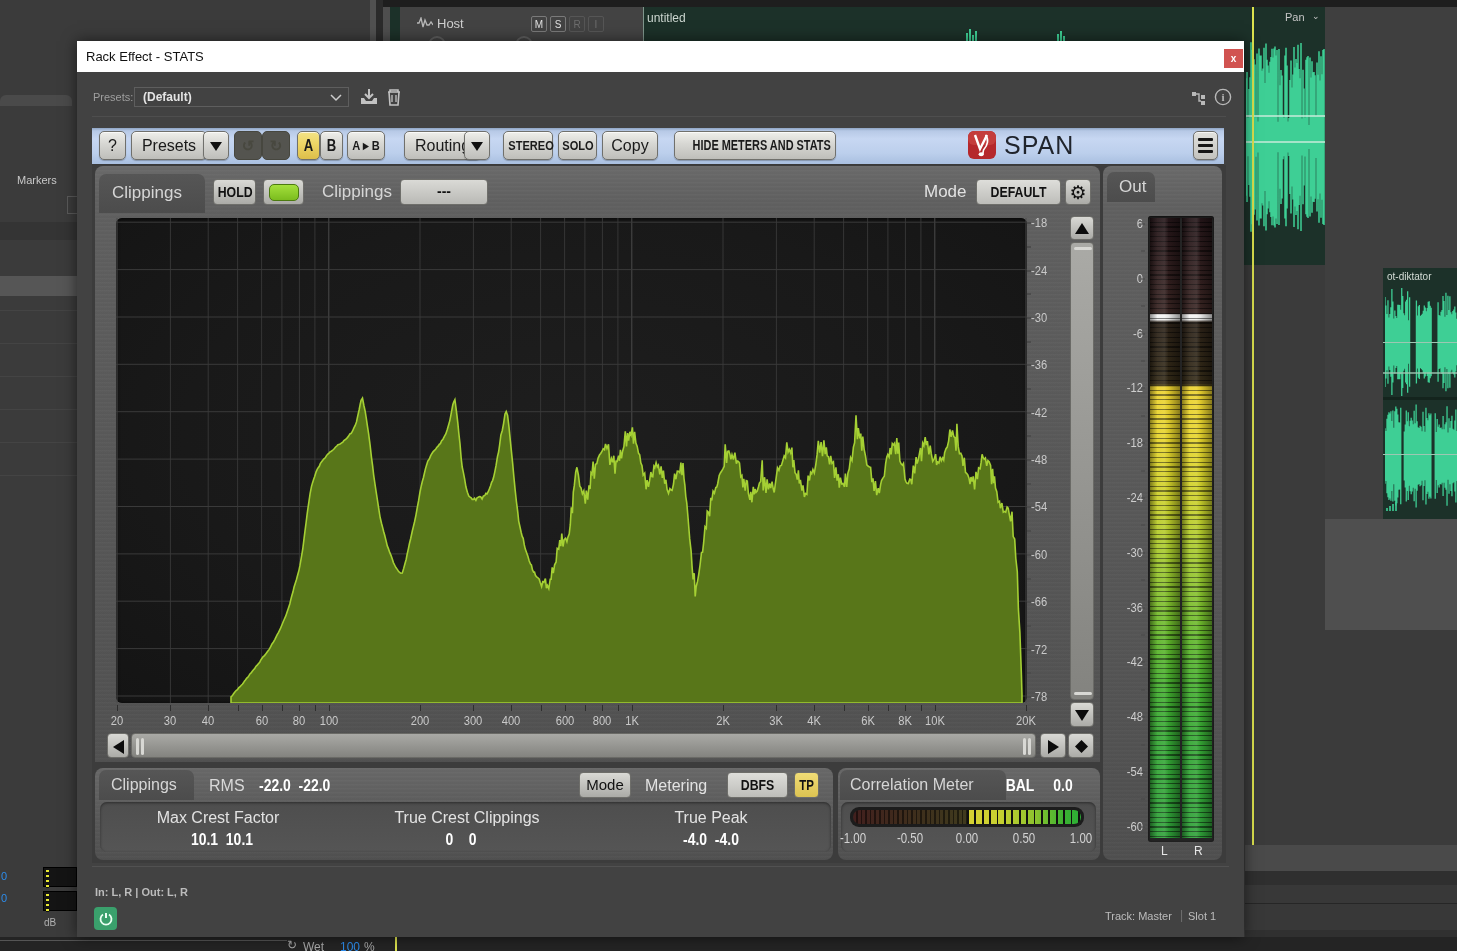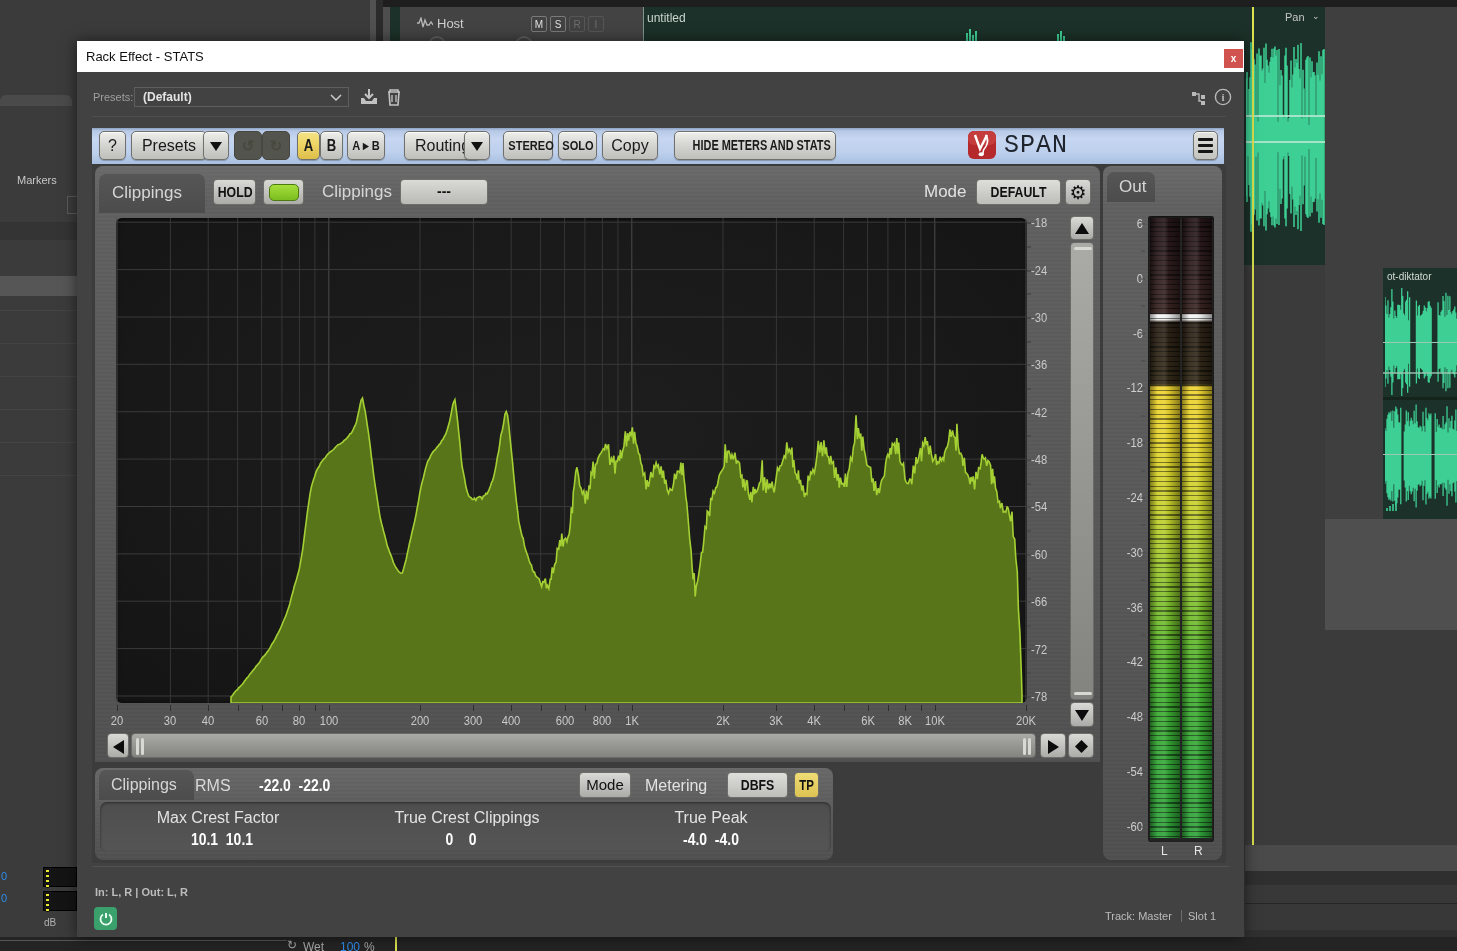--- a/index.html
+++ b/index.html
@@ -222,21 +222,21 @@
         <span class="lbl condc" style="font-weight:bold;font-size:14px;transform:scaleX(.78)">HIDE METERS AND STATS</span>
       </div>
 
     <svg style="position:absolute;left:876px;top:3px" width="28" height="28" viewBox="0 0 28 28">
       <rect x="0" y="0" width="28" height="28" rx="6" fill="#b5282c"></rect>
       <rect x="0" y="0" width="28" height="14" rx="6" fill="#c43d3c"></rect>
       <path d="M7,4 L12,18 L19,4" stroke="#fff" stroke-width="2.4" fill="none"></path>
       <path d="M17.5,4 C21,8 20,14 15.5,19 L14.8,23" stroke="#fff" stroke-width="1.6" fill="none"></path>
       <ellipse cx="13.2" cy="23.2" rx="2.6" ry="2" fill="#fff"></ellipse>
     </svg>
-    <span style="position:absolute;left:912px;top:3px;font-family:Liberation Mono, monospace;font-size:25px;color:#20242c;letter-spacing:1px">SPAN</span>
+    <span style="position:absolute;left:912px;top:3px;font-family:Liberation Sans, sans-serif;font-size:25px;color:#20242c;letter-spacing:1px">SPAN</span>
     <div class="tbtn" style="left:1101px;width:25px;background:linear-gradient(180deg,#e2e2de,#c2c2be)">
       <div style="margin:6px auto 0;width:15px;height:3px;background:#161616;border-radius:1px"></div>
       <div style="margin:3px auto 0;width:15px;height:3px;background:#161616;border-radius:1px"></div>
       <div style="margin:3px auto 0;width:15px;height:3px;background:#161616;border-radius:1px"></div>
     </div>
   </div>
   <div class="abs" style="left:15px;top:124px;width:1134px;height:698px;background:#3c3c3c"></div>
 
   <div id="specpanel">
     <div class="tab" style="left:4px;top:8px;width:106px;height:39px">
@@ -408,41 +408,59 @@
         </svg></div>
     <div class="sbtn" style="left:973px;top:567px;width:26px;height:25px"><svg width="13" height="13" viewBox="0 0 13 13" style="margin-top:6px">
           <path d="M6.5,0 L13,6.5 L6.5,13 L0,6.5z" fill="#0c0c0c"></path>
         </svg></div>
   </div>
 
   <div id="statpanel">
     <div class="tab" style="left:4px;top:2px;width:95px;height:30px">
         <span style="position:absolute;left:12px;top:6px;font-size:16px">Clippings</span>
       </div>
-    <span style="position:absolute;left:100px;top:9px;font-size:16px;color:#d9d9d9">RMS</span>
+    <span style="position:absolute;left:114px;top:9px;font-size:16px;color:#d9d9d9">RMS</span>
     <span class="bnum cond" style="position:absolute;left:164px;top:8px;font-size:17px">-22.0&nbsp; -22.0</span>
     <div class="sbtn" style="left:484px;top:4px;width:52px;height:26px">
         <span style="display:block;line-height:24px;font-size:15px;color:#111">Mode</span>
       </div>
     <span style="position:absolute;left:550px;top:9px;font-size:16px;color:#e2e2e2">Metering</span>
     <div class="sbtn" style="left:632px;top:4px;width:61px;height:26px;background:linear-gradient(180deg,#dedeDA,#bdbdb9)">
         <span class="condc" style="display:block;line-height:24px;font-weight:bold;font-size:15px;color:#111">DBFS</span>
       </div>
     <div class="sbtn" style="left:699px;top:4px;width:25px;height:26px;background:linear-gradient(180deg,#f0dc76,#dcc352)">
         <span class="condc" style="display:block;line-height:24px;font-weight:bold;font-size:14px;color:#111">TP</span>
       </div>
     <div class="recess" style="left:5px;top:34px;width:731px;height:50px"></div>
     <div class="wlab" style="position:absolute;left:23px;top:41px;width:200px;text-align:center;font-size:16px">Max Crest Factor</div>
     <div class="bnum condc" style="position:absolute;left:27px;top:62px;width:200px;text-align:center;font-size:17px">10.1&nbsp; 10.1</div>
     <div class="wlab" style="position:absolute;left:272px;top:41px;width:200px;text-align:center;font-size:16px">True Crest Clippings</div>
     <div class="bnum condc" style="position:absolute;left:266px;top:62px;width:200px;text-align:center;font-size:17px">0&nbsp;&nbsp;&nbsp; 0</div>
     <div class="wlab" style="position:absolute;left:516px;top:41px;width:200px;text-align:center;font-size:16px">True Peak</div>
     <div class="bnum condc" style="position:absolute;left:516px;top:62px;width:200px;text-align:center;font-size:17px">-4.0&nbsp; -4.0</div>
   </div>
 
+  <div id="corrpanel">
+    <div class="tab" style="left:2px;top:2px;width:166px;height:30px">
+        <span style="position:absolute;left:10px;top:6px;font-size:16px">Correlation Meter</span>
+      </div>
+    <span class="bnum condc" style="position:absolute;left:162px;top:8px;width:40px;text-align:center;font-size:17px">BAL</span>
+    <span class="bnum condc" style="position:absolute;left:205px;top:8px;width:40px;text-align:center;font-size:17px">0.0</span>
+    <div class="recess" style="left:3px;top:34px;width:255px;height:50px"></div>
+    <div style="position:absolute;left:12px;top:39px;width:234px;height:20px;background:#1c1c1c;border-radius:9px">
+      <div style="position:absolute;left:3px;top:3px;width:114px;height:14px;border-radius:7px 0 0 7px;background:linear-gradient(90deg,#42201e,#3e301c 60%,#403a1e 100%)"></div>
+      <div style="position:absolute;left:3px;top:3px;width:114px;height:14px;border-radius:7px 0 0 7px;background:repeating-linear-gradient(90deg,rgba(0,0,0,0) 0 3px,rgba(0,0,0,.5) 3px 4.6px)"></div>
+      <div style="position:absolute;left:117px;top:3px;width:114px;height:14px;border-radius:0 7px 7px 0;background:repeating-linear-gradient(90deg,#101010 0 1.8px,rgba(0,0,0,0) 1.8px 7.4px),linear-gradient(90deg,#d8d233 0,#c6cf30 30%,#8cc22e 60%,#3bb232 85%,#2bae36 100%)"></div>
+    </div>
+    <div class="condc" style="position:absolute;left:-5px;top:62px;width:40px;text-align:center;font-size:14px;color:#d2d2d2">-1.00</div>
+    <div class="condc" style="position:absolute;left:52px;top:62px;width:40px;text-align:center;font-size:14px;color:#d2d2d2">-0.50</div>
+    <div class="condc" style="position:absolute;left:109px;top:62px;width:40px;text-align:center;font-size:14px;color:#d2d2d2">0.00</div>
+    <div class="condc" style="position:absolute;left:166px;top:62px;width:40px;text-align:center;font-size:14px;color:#d2d2d2">0.50</div>
+    <div class="condc" style="position:absolute;left:223px;top:62px;width:40px;text-align:center;font-size:14px;color:#d2d2d2">1.00</div>
+  </div>
 
   <div id="outpanel">
     <div class="tab" style="left:4px;top:6px;width:48px;height:30px">
         <span style="position:absolute;left:12px;top:5px;font-size:17px">Out</span>
       </div>
     <div class="olab" style="top:50px">6</div>
       <div class="olab" style="top:105px">0</div>
       <div class="olab" style="top:160px">-6</div>
       <div class="olab" style="top:214px">-12</div>
       <div class="olab" style="top:269px">-18</div>

